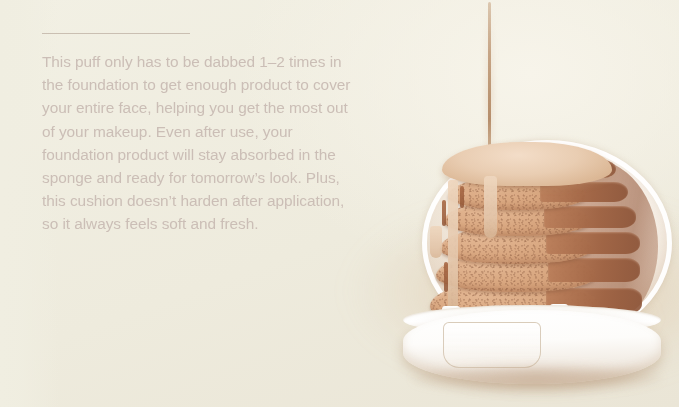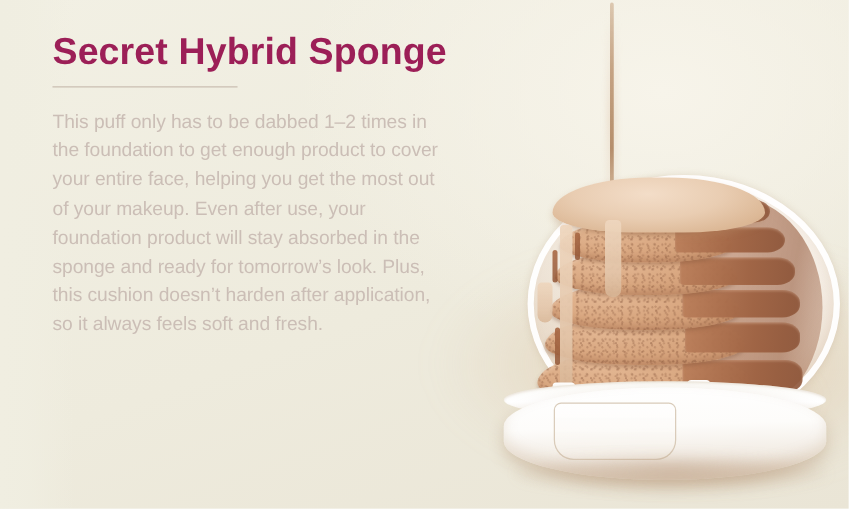--- a/index.html
+++ b/index.html
@@ -342,21 +342,20 @@
 
     <div class="base-top"></div>
     <div class="base"></div>
     <div class="base-latch"></div>
     <div class="base-shadow"></div>
   </div>
 
   <div class="photo-fade-left"></div>
 
   <div class="text-col">
-    <h1 class="title">Secret Hybrid Sponge</h1>
 
     <div class="divider"></div>
 
 
     <p class="body-copy">This puff only has to be dabbed 1–2 times in the foundation to get enough product to cover your entire face, helping you get the most out of your makeup. Even after use, your foundation product will stay absorbed in the sponge and ready for tomorrow’s look. Plus, this cushion doesn’t harden after application, so it always feels soft and fresh.</p>
   </div>
 
 </div>
 
 </body></html>

